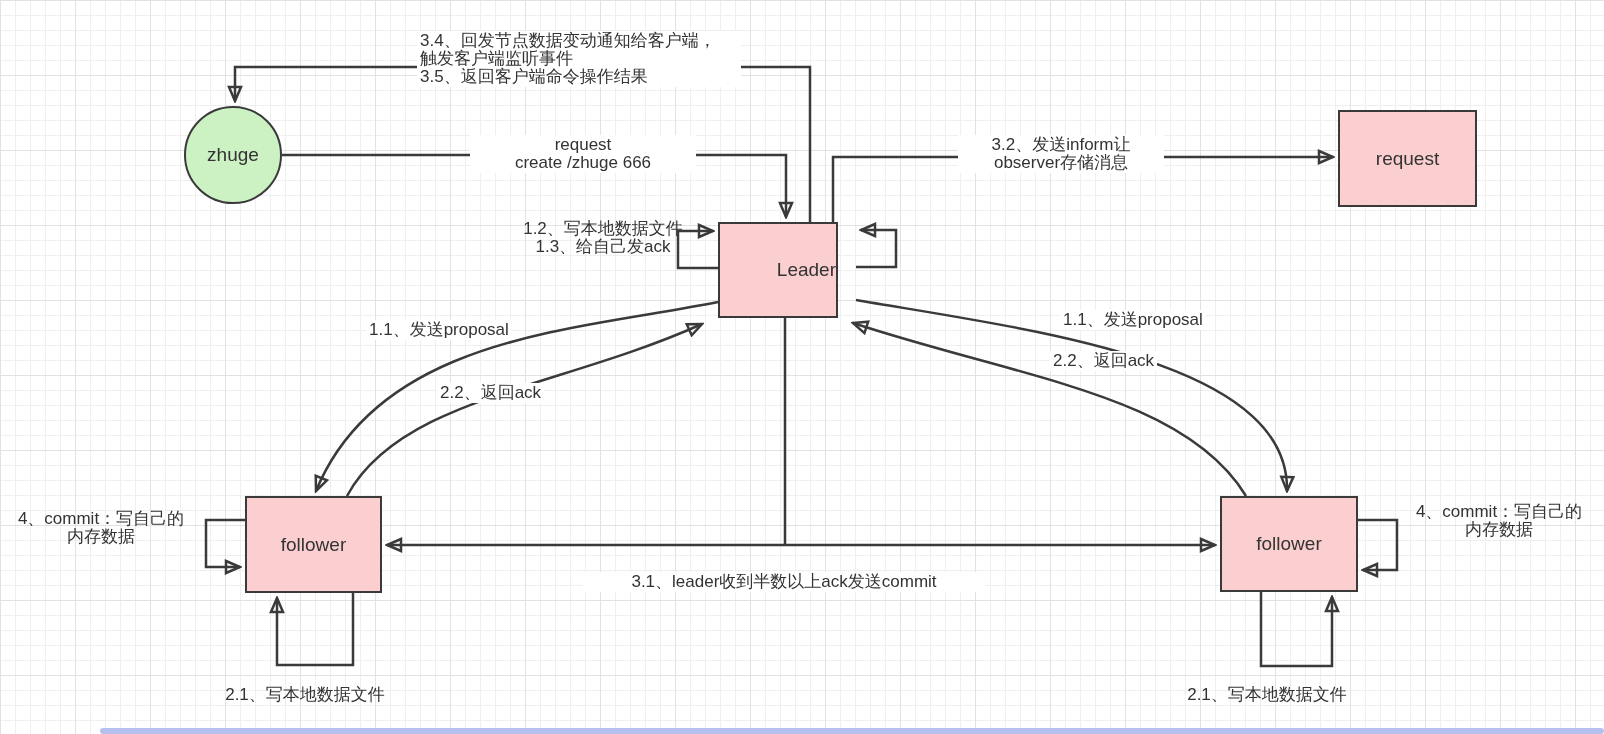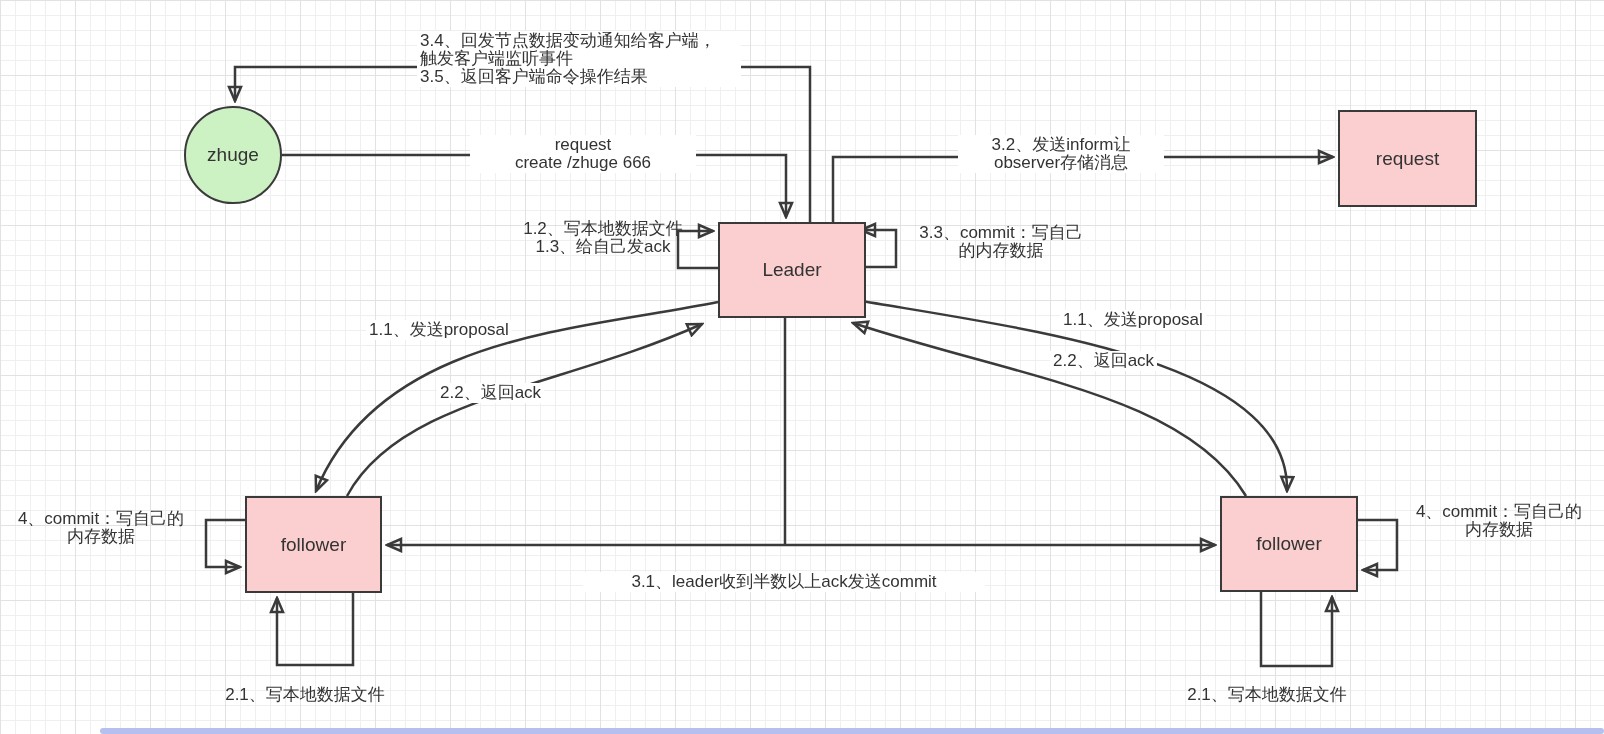--- a/index.html
+++ b/index.html
@@ -71,21 +71,21 @@
     <path d="M 245 520 L 206 520 L 206 567 L 240 567" marker-end="url(#ah)"></path>
     <path d="M 353 593 L 353 665 L 277 665 L 277 598" marker-end="url(#ah)"></path>
     <path d="M 1358 520 L 1397 520 L 1397 570 L 1363 570" marker-end="url(#ah)"></path>
     <path d="M 1261 592 L 1261 666 L 1332 666 L 1332 597" marker-end="url(#ah)"></path>
   </svg>
 
   <div class="node green" style="left:184px; top:106px; width:98px; height:98px;">
     <span>zhuge</span>
   </div>
 
-  <div class="node" style="left:718px; top:222px; width:148px; height:96px;">
+  <div class="node" style="left:718px; top:222px; width:120px; height:96px;justify-content:flex-end;">
     <span>Leader</span>
   </div>
 
   <div class="node" style="left:1338px; top:110px; width:139px; height:97px;">
     <span>request</span>
   </div>
 
   <div class="node" style="left:245px; top:496px; width:137px; height:97px;">
     <span>follower</span>
   </div>
@@ -100,22 +100,20 @@
 
   <div class="lbl bg" style="left:470px; top:135px; width:220px;">request
 create /zhuge 666</div>
 
   <div class="lbl bg" style="left:958px; top:135px; width:200px;">3.2、发送inform让
 observer存储消息</div>
 
   <div class="lbl" style="left:480px; top:220px; width:210px;margin-left:18px;">1.2、写本地数据文件
 1.3、给自己发ack</div>
 
-  <div class="lbl" style="left:900px; top:224px; width:202px;">3.3、commit：写自己
-的内存数据</div>
 
   <div class="lbl bg nowrap" style="left:366px; top:320px;">1.1、发送proposal</div>
 
   <div class="lbl bg nowrap" style="left:437px; top:383px;">2.2、返回ack</div>
 
   <div class="lbl bg nowrap" style="left:1060px; top:310px;">1.1、发送proposal</div>
 
   <div class="lbl bg nowrap" style="left:1050px; top:351px;">2.2、返回ack</div>
 
   <div class="lbl bg" style="left:583px; top:531px; width:396px;margin-top:41px;">3.1、leader收到半数以上ack发送commit</div>

